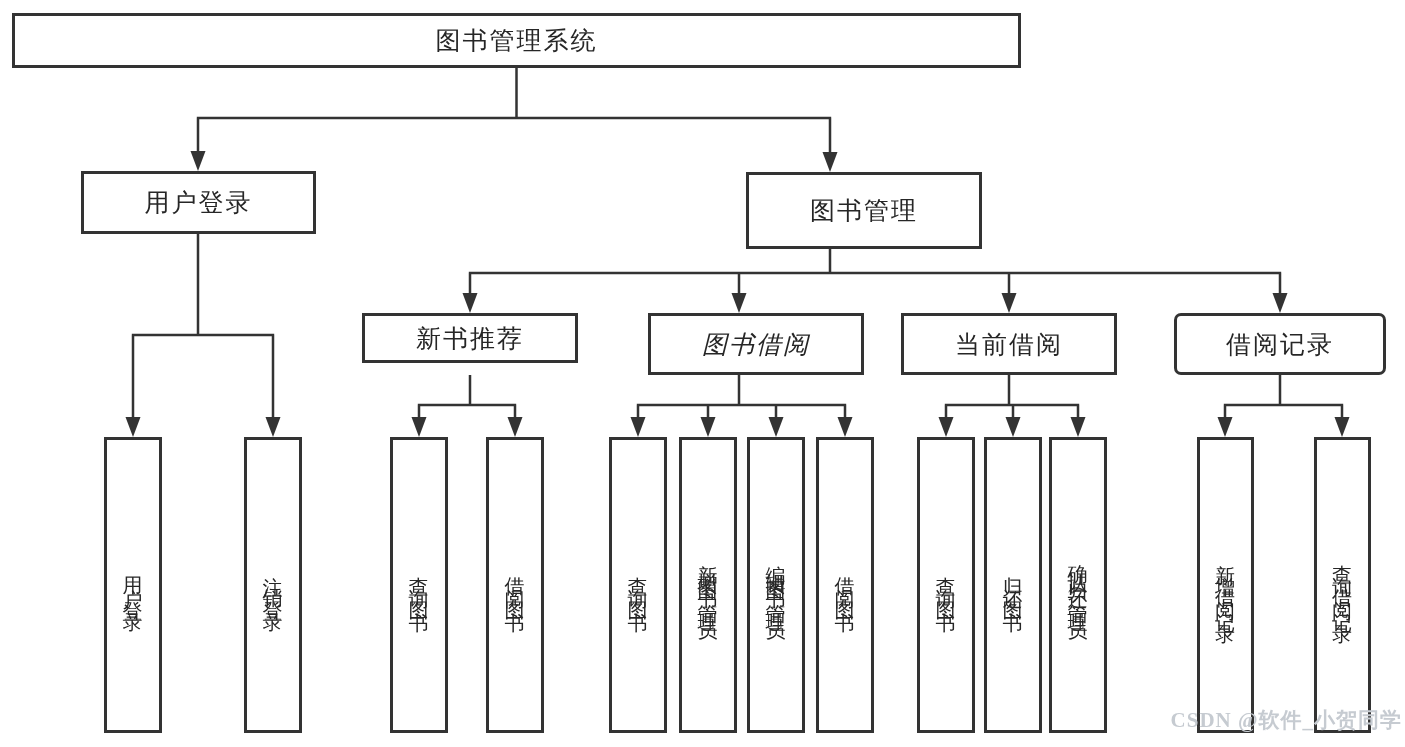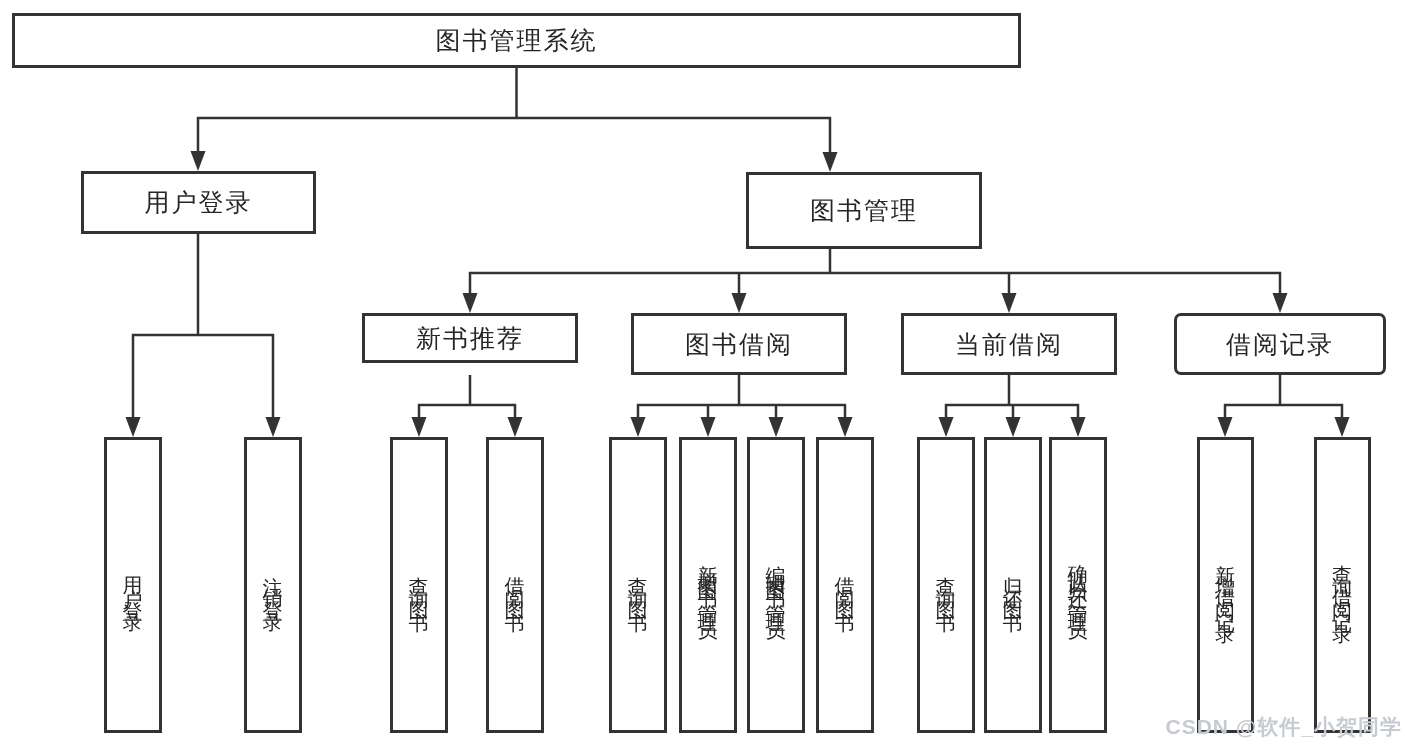--- a/index.html
+++ b/index.html
@@ -16,39 +16,39 @@
   .vnode{
     writing-mode:vertical-rl;text-orientation:mixed;
     font-size:20px;letter-spacing:12px;line-height:1;white-space:normal;
   }
   .vnode.long{letter-spacing:8px;}
   
   .n-root{left:12px;top:13px;width:1009px;height:55px;}
   .n-user-login{left:81px;top:171px;width:235px;height:63px;}
   .n-book-mgmt{left:746px;top:172px;width:236px;height:77px;}
   .n-new-book{left:362px;top:313px;width:216px;height:50px;text-align:center;}
-  .n-book-borrow{left:631px;top:313px;width:216px;height:62px;}
+  .n-book-borrow{left:648px;top:313px;width:216px;height:62px;font-style:italic;}
   .n-current-borrow{left:901px;top:313px;width:216px;height:62px;}
   .n-borrow-records{left:1174px;top:313px;width:212px;height:62px;border-radius:7px;}
   .v1{left:104px;top:437px;width:58px;height:296px;}
   .v2{left:244px;top:437px;width:58px;height:296px;}
   .v3{left:390px;top:437px;width:58px;height:296px;}
   .v4{left:486px;top:437px;width:58px;height:296px;}
   .v5{left:609px;top:437px;width:58px;height:296px;}
   .v6{left:679px;top:437px;width:58px;height:296px;}
   .v7{left:747px;top:437px;width:58px;height:296px;}
   .v8{left:816px;top:437px;width:58px;height:296px;}
   .v9{left:917px;top:437px;width:58px;height:296px;}
   .v10{left:984px;top:437px;width:58px;height:296px;}
   .v11{left:1049px;top:437px;width:58px;height:296px;}
   .v12{left:1197px;top:437px;width:57px;height:296px;}
   .v13{left:1314px;top:437px;width:57px;height:296px;}
   .watermark{
-    position:absolute;right:3px;bottom:6px;z-index:3;
-    font-size:21px;font-weight:600;letter-spacing:1px;color:#c6cbd1;
+    position:absolute;right:3px;bottom:13px;z-index:3;
+    font-size:21px;font-weight:600;letter-spacing:1px;color:#c6cbd1;font-family:Liberation Serif, serif;
   }
 </style>
 </head>
 <body>
 
 <div class="canvas">
 
   <svg class="connectors" width="1405" height="747" viewBox="0 0 1405 747">
     <defs>
       <path id="ah" d="M-7.5 -20 L7.5 -20 L0 0 Z"></path>

